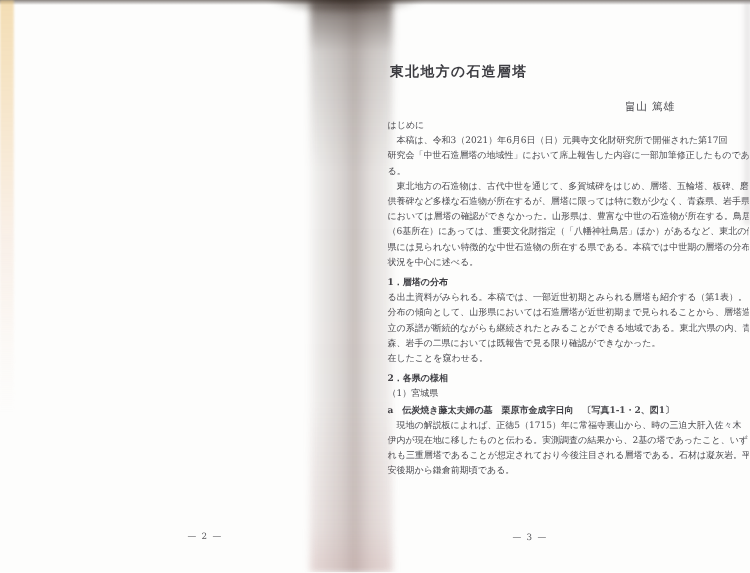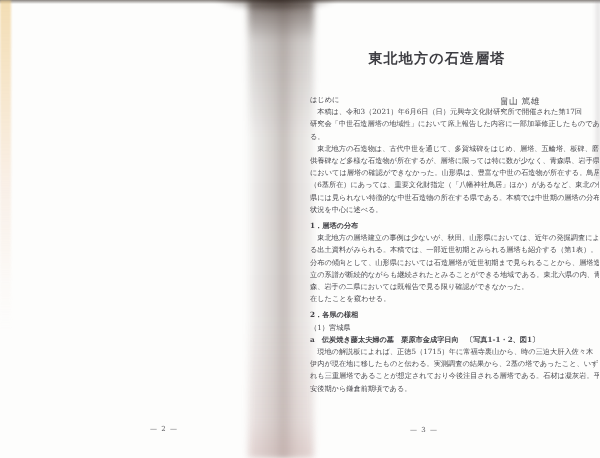--- a/index.html
+++ b/index.html
@@ -50,26 +50,26 @@
       rgba(48,34,28,0.18) 9%,
       rgba(48,34,28,0.05) 30%,
       rgba(90,62,60,0.06) 70%,
       rgba(150,105,102,0.16) 92%,
       rgba(172,124,120,0.30) 100%);
     filter:blur(3px);
   }
   
   .title{
     position:absolute;top:50px;left:312px;width:250px;
-    text-align:center;font-size:14px;font-weight:bold;color:#3d3d42;
+    text-align:left;font-size:11px;font-weight:bold;color:#3d3d42;
     letter-spacing:1.2px;white-space:pre;
   }
   .author{
     position:absolute;top:80px;left:312px;width:228px;
-    text-align:right;font-size:8.6px;color:#4a4a4f;letter-spacing:0.6px;white-space:pre;margin-top:16px;
+    text-align:right;font-size:8.6px;color:#4a4a4f;letter-spacing:0.6px;white-space:pre;
   }
   .content{
     position:absolute;top:94px;left:310px;width:289px;
     font-size:7.2px;line-height:12.2px;color:#4b4b50;
     letter-spacing:0px;
     filter:blur(0.28px);
   }
   .blk{white-space:pre;overflow:hidden;}
   .blk.h{font-weight:bold;margin-top:4px;color:#404045;}
   .blk.label{margin-top:0;}
@@ -100,21 +100,20 @@
         <div class="blk line">　本稿は、令和3（2021）年6月6日（日）元興寺文化財研究所で開催された第17回</div>
         <div class="blk line">研究会「中世石造層塔の地域性」において席上報告した内容に一部加筆修正したものであ</div>
         <div class="blk line">る。</div>
         <div class="blk line">　東北地方の石造物は、古代中世を通じて、多賀城碑をはじめ、層塔、五輪塔、板碑、磨崖仏、</div>
         <div class="blk line">供養碑など多様な石造物が所在するが、層塔に限っては特に数が少なく、青森県、岩手県</div>
         <div class="blk line">においては層塔の確認ができなかった。山形県は、豊富な中世の石造物が所在する。鳥居</div>
         <div class="blk line">（6基所在）にあっては、重要文化財指定（「八幡神社鳥居」ほか）があるなど、東北の他</div>
         <div class="blk line">県には見られない特徴的な中世石造物の所在する県である。本稿では中世期の層塔の分布</div>
         <div class="blk line">状況を中心に述べる。</div>
         <div class="blk h">1．層塔の分布</div>
-        <div class="blk line">　東北地方の層塔建立の事例は少ないが、秋田、山形県においては、近年の発掘調査によ</div>
         <div class="blk line">る出土資料がみられる。本稿では、一部近世初期とみられる層塔も紹介する（第1表）。</div>
         <div class="blk line">分布の傾向として、山形県においては石造層塔が近世初期まで見られることから、層塔造</div>
         <div class="blk line">立の系譜が断続的ながらも継続されたとみることができる地域である。東北六県の内、青</div>
         <div class="blk line">森、岩手の二県においては既報告で見る限り確認ができなかった。</div>
         <div class="blk line">在したことを窺わせる。</div>
         <div class="blk h">2．各県の様相</div>
         <div class="blk sub">（1）宮城県</div>
         <div class="blk item"><span class="item-bold">a　伝炭焼き藤太夫婦の墓　栗原市金成字日向</span><span class="item-ref">　〔写真1-1・2、図1〕</span></div>
         <div class="blk line">　現地の解説板によれば、正徳5（1715）年に常福寺裏山から、時の三迫大肝入佐々木</div>
         <div class="blk line">伊内が現在地に移したものと伝わる。実測調査の結果から、2基の塔であったこと、いず</div>

